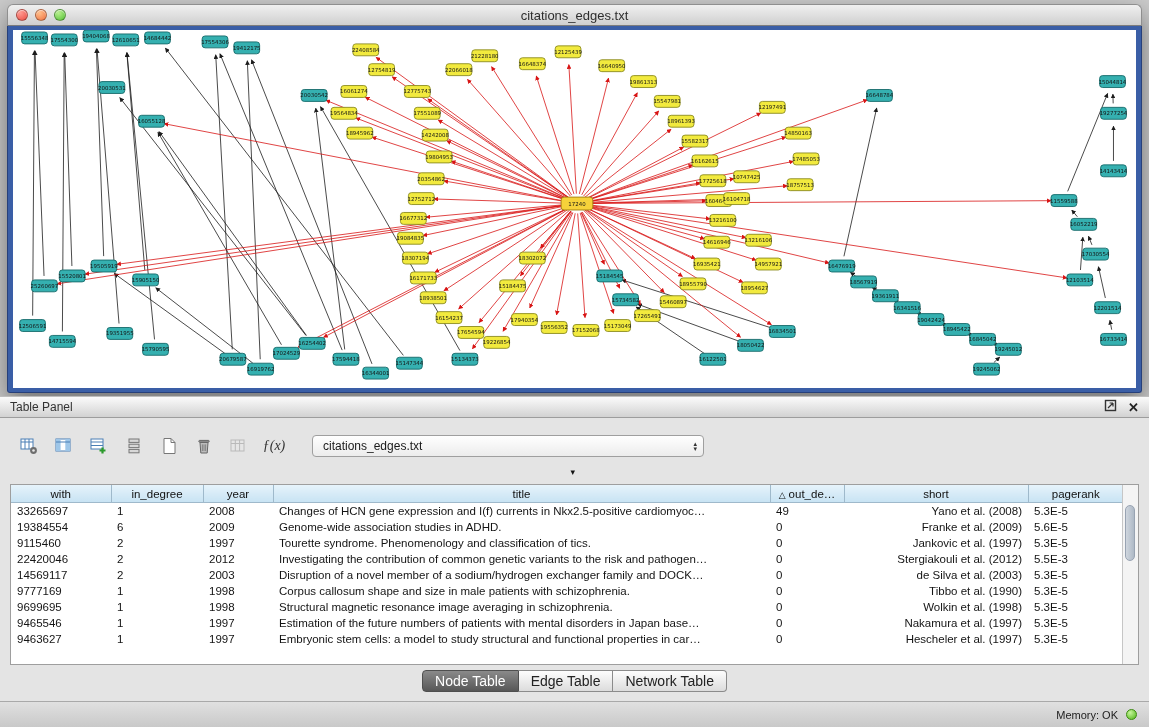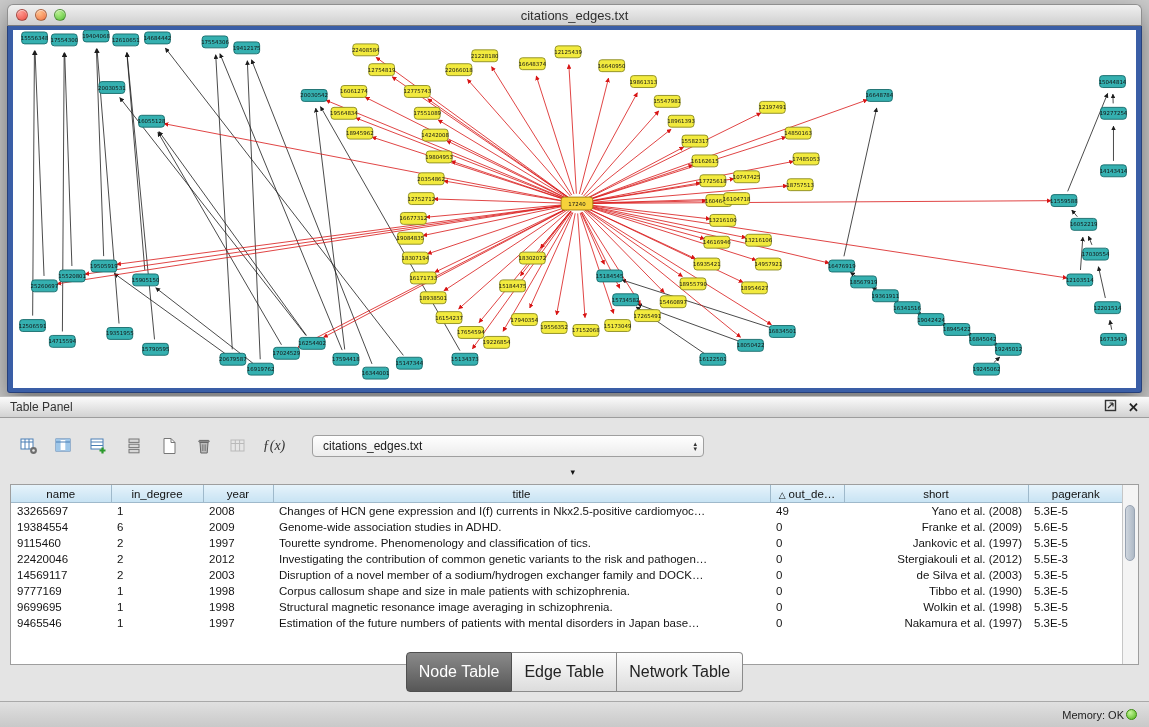--- a/index.html
+++ b/index.html
@@ -41,26 +41,26 @@
   .table-wrap thead th{height:17px;background:linear-gradient(#e6f3fb,#c8e3f3);border:1px solid #9fb9cb;border-top:none;font-weight:normal;color:#111;font-size:11.5px;padding:0 4px;overflow:hidden;white-space:nowrap;}
   .table-wrap thead th:first-child{border-left:none;}
   .table-wrap thead th:last-child{border-right:none;}
   .table-wrap tbody td{height:16px;padding:0 6px;color:#141414;white-space:nowrap;overflow:hidden;font-size:11.5px;}
   .table-wrap tbody td.center{text-align:right;}
   .sortglyph{font-size:9px;margin-right:3px;}
   .vscroll{position:absolute;top:0;right:0;bottom:0;width:15px;background:#f4f4f4;border-left:1px solid #c6c6c6;}
   .vthumb{position:absolute;top:20px;left:2px;width:10px;height:56px;border-radius:6px;background:linear-gradient(90deg,#cfd6de,#aeb9c6);border:1px solid #98a3b2;box-sizing:border-box;}
 
   .tabs{position:absolute;bottom:9px;left:0;right:0;display:flex;justify-content:center;}
-  .seg{font-size:16px;padding:10px 12px;border:1px solid #8b8b8b;border-left:none;background:linear-gradient(#fdfdfd,#dcdcdc);color:#222;}
+  .seg{font-size:14px;padding:2px 12px;border:1px solid #8b8b8b;border-left:none;background:linear-gradient(#fdfdfd,#dcdcdc);color:#222;}
   .seg:first-child{border-left:1px solid #8b8b8b;border-radius:4px 0 0 4px;}
   .seg:last-child{border-radius:0 4px 4px 0;}
   .seg.active{background:linear-gradient(#8a8a8a,#575757);color:#fff;border-color:#4f4f4f;}
 
-  .statusbar{position:absolute;left:0;top:701px;width:1149px;height:26px;background:linear-gradient(#e0e0e0,#c9c9c9);border-top:1px solid #a9a9a9;display:flex;align-items:center;justify-content:flex-end;gap:2px;padding:0 12px;box-sizing:border-box;}
+  .statusbar{position:absolute;left:0;top:701px;width:1149px;height:26px;background:linear-gradient(#e0e0e0,#c9c9c9);border-top:1px solid #a9a9a9;display:flex;align-items:center;justify-content:flex-end;gap:8px;padding:0 12px;box-sizing:border-box;}
   .mem-label{font-size:11px;color:#222;}
   .mem-dot{width:11px;height:11px;border-radius:50%;background:radial-gradient(circle at 35% 30%,#c6f59c,#4fb515);border:1px solid #3a8a0e;box-sizing:border-box;}
 </style>
 </head>
 <body>
 
 <div class="app">
 
   <div class="net-window">
     <div class="titlebar">
@@ -690,21 +690,21 @@
           <col style="width:100px">
             <col style="width:92px">
             <col style="width:70px">
             <col style="width:497px">
             <col style="width:74px">
             <col style="width:184px">
             <col>
         </colgroup>
         <thead>
             <tr id="col-row">
-              <th>name</th>
+              <th>with</th>
               <th>in_degree</th>
               <th>year</th>
               <th>title</th>
               <th><span class="sortglyph">△</span>out_de…</th>
               <th>short</th>
               <th>pagerank</th>
             </tr>
           </thead>
         <tbody id="row-body">
             <tr>
@@ -772,20 +772,29 @@
             </tr>
             <tr>
               <td>9465546</td>
               <td>1</td>
               <td>1997</td>
               <td>Estimation of the future numbers of patients with mental disorders in Japan base…</td>
               <td>0</td>
               <td class="center">Nakamura et al. (1997)</td>
               <td>5.3E-5</td>
             </tr>
+            <tr>
+              <td>9463627</td>
+              <td>1</td>
+              <td>1997</td>
+              <td>Embryonic stem cells: a model to study structural and functional properties in car…</td>
+              <td>0</td>
+              <td class="center">Hescheler et al. (1997)</td>
+              <td>5.3E-5</td>
+            </tr>
           </tbody>
       </table>
       <div class="vscroll">
         <div class="vthumb"></div>
       </div>
     </div>
 
     <div class="tabs" id="tabs">
         <span class="seg active">Node Table</span>
         <span class="seg">Edge Table</span>

